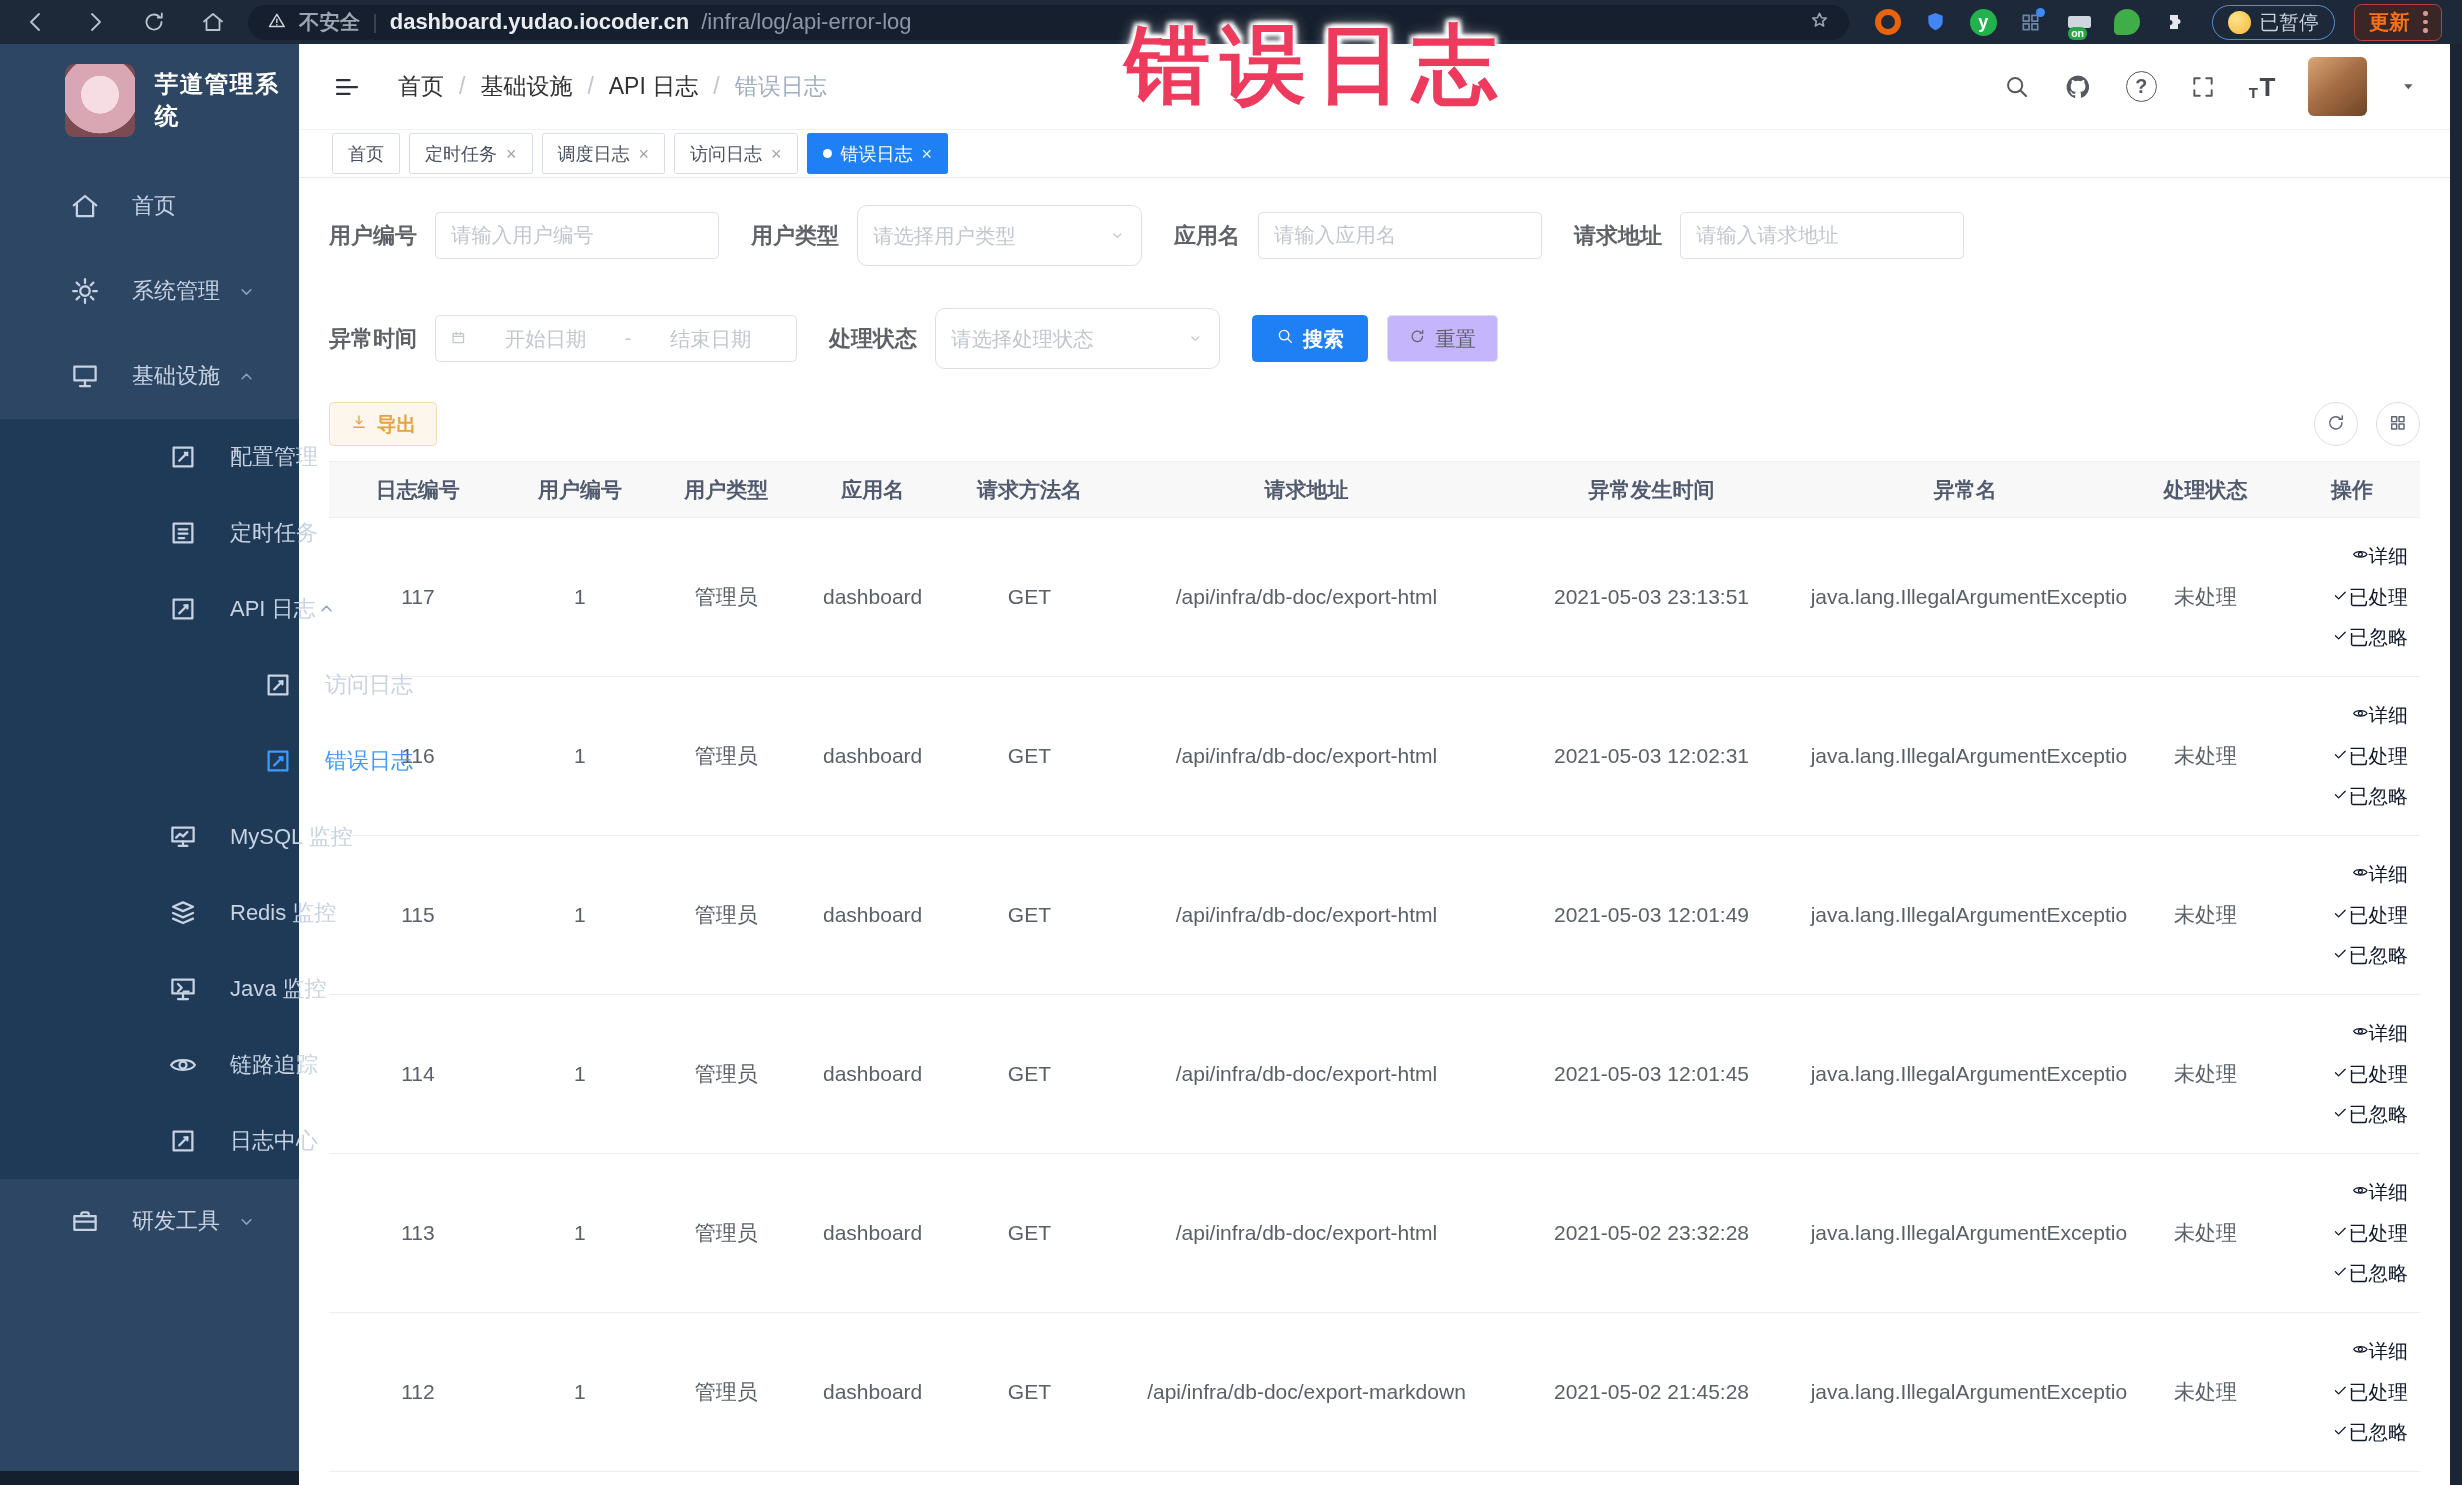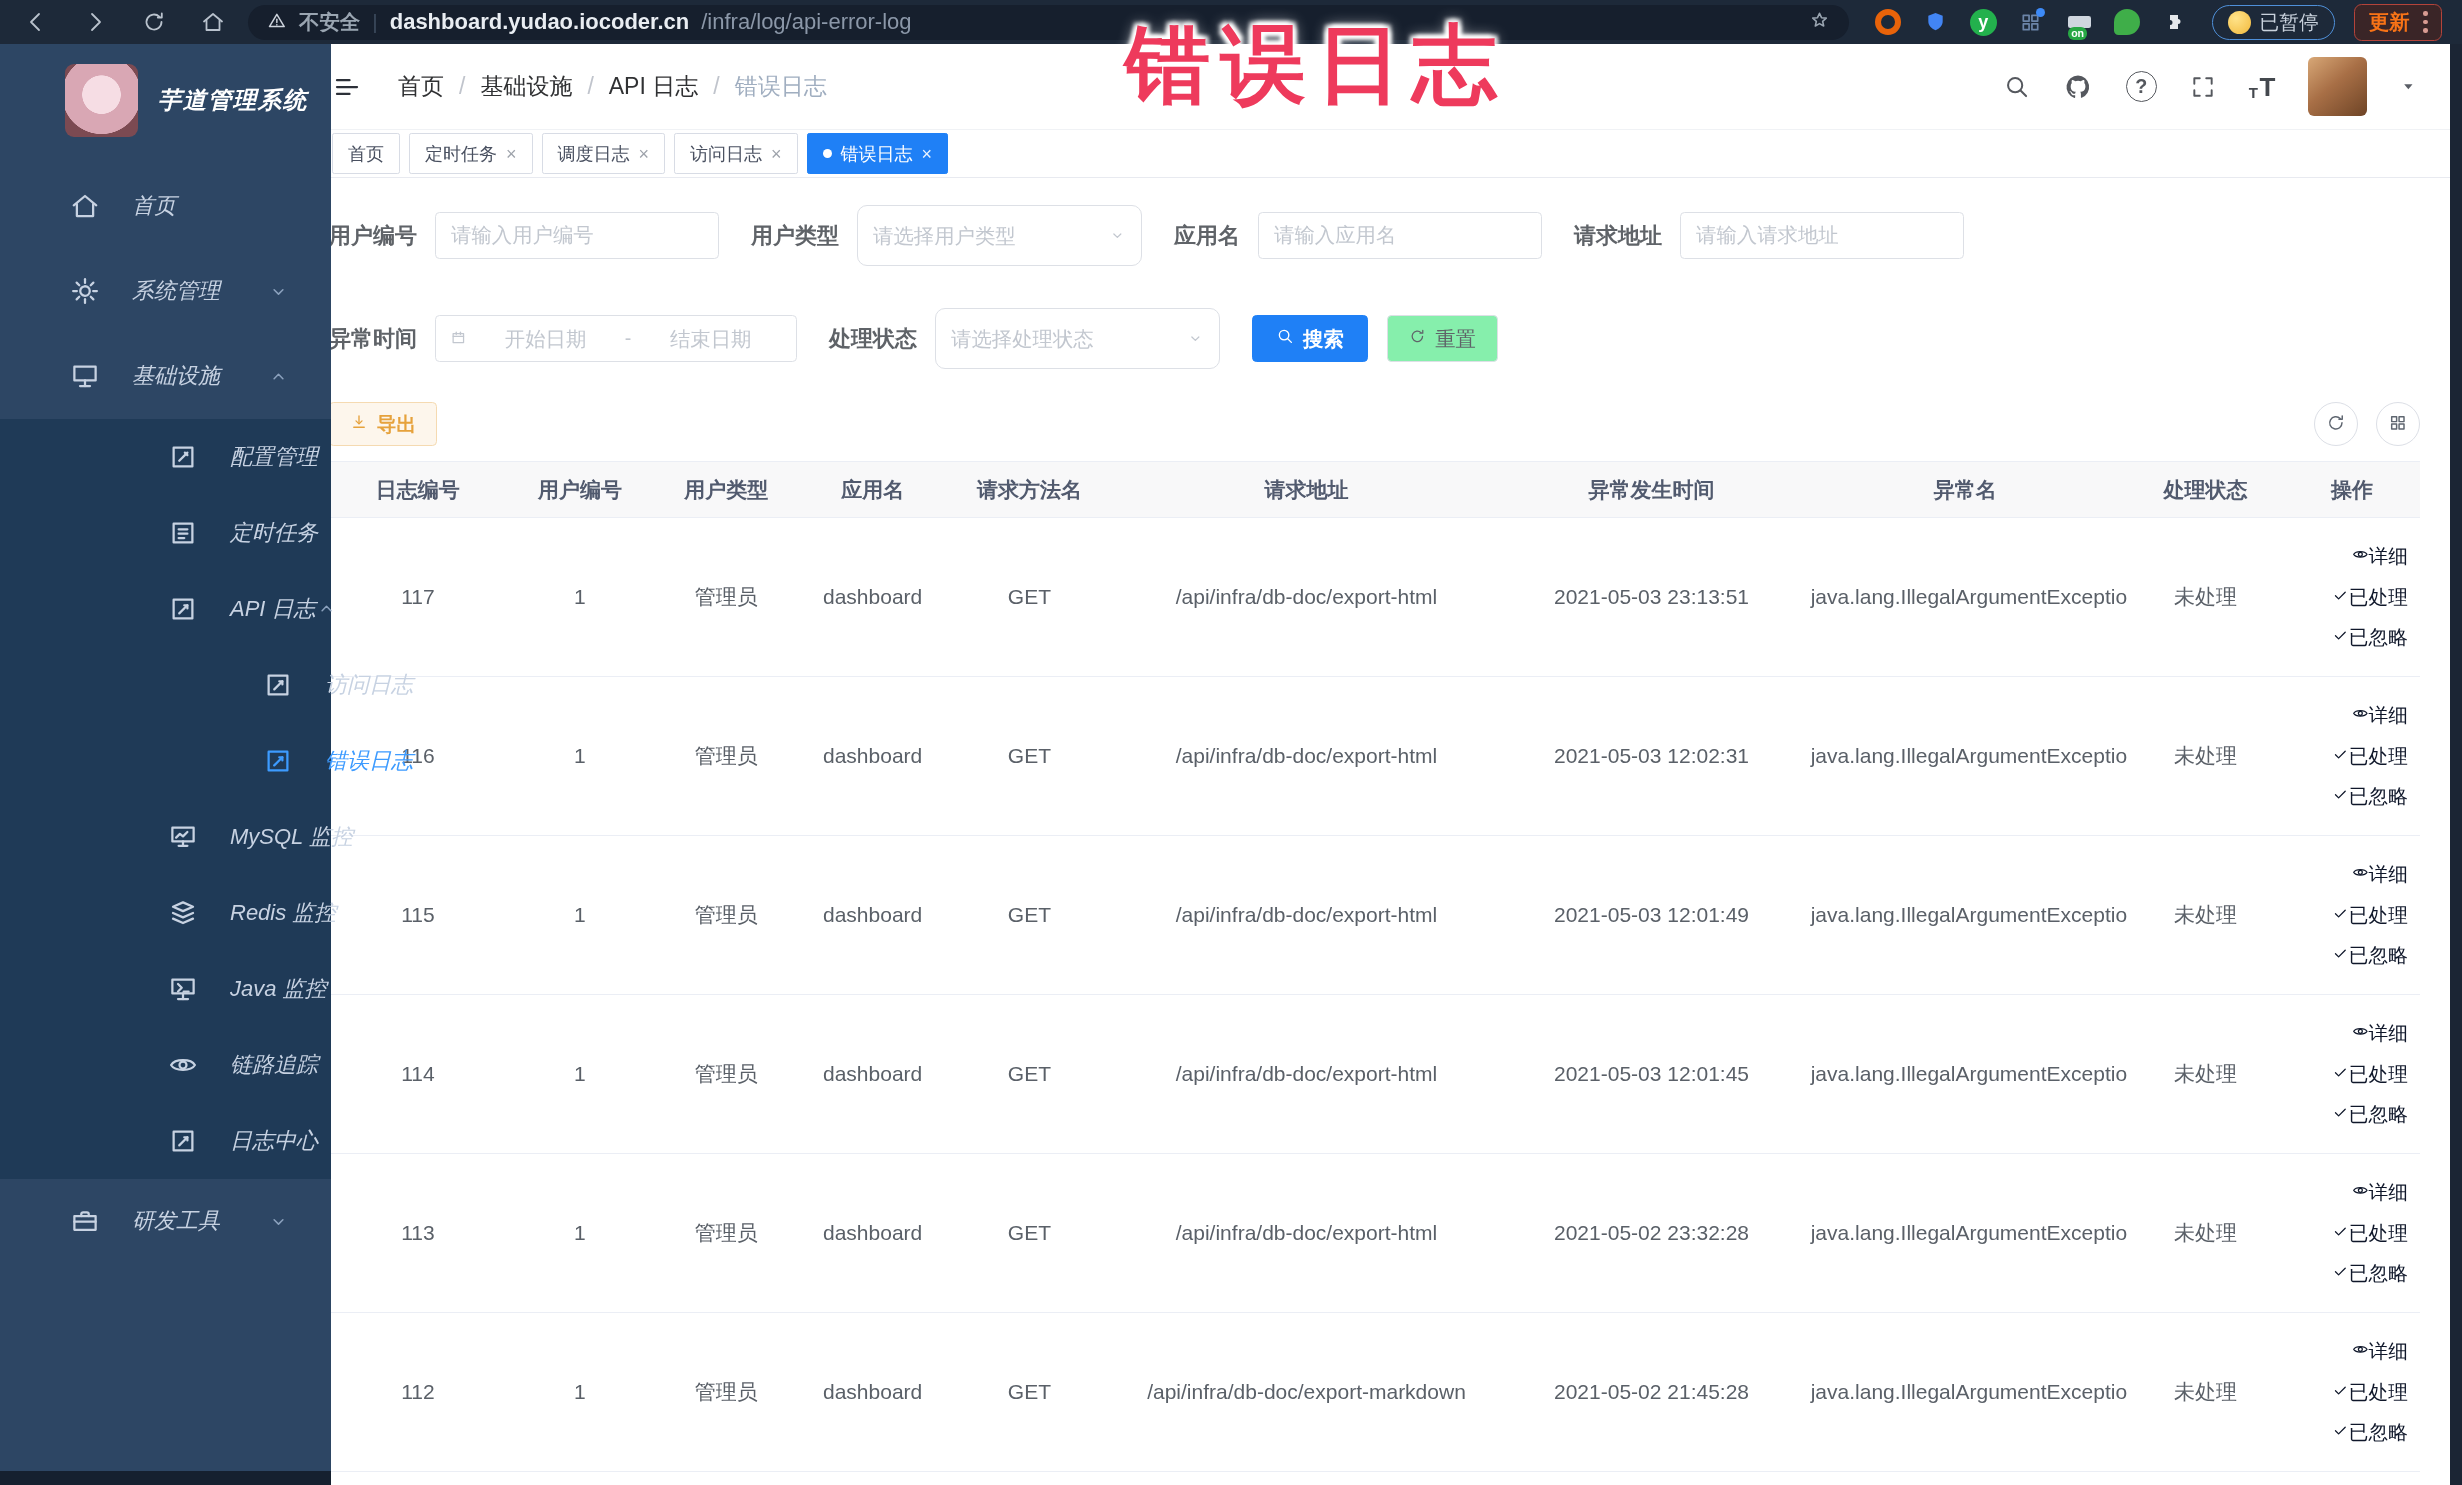--- a/index.html
+++ b/index.html
@@ -25,21 +25,21 @@
   .emoji-dot{width:23px;height:23px;border-radius:50%;background:radial-gradient(circle at 35% 32%,#ffe38a,#f2b93b);}
   .pill-update{margin-left:19.7px;height:35px;border:1.9px solid #b4433a;background:#3a2527;border-radius:7.6px;
                display:flex;align-items:center;gap:13.6px;padding:0 13.6px;color:#f97316;font-size:20.4px;font-weight:700;margin-right:19.7px;text-align:right;}
   .dots-v{display:flex;flex-direction:column;gap:3.8px;}
   .dots-v i{width:4.5px;height:4.5px;border-radius:50%;background:#d89b92;}
 
   
   .scroll-strip{position:absolute;right:0;top:0;bottom:0;width:12px;background:#1b2534;z-index:15;}
 
   
-  .sidebar{position:absolute;top:44px;left:0;bottom:0;width:331px;background:#2d4664;z-index:10;font-style:italic;}
+  .sidebar{position:absolute;top:44px;left:0;bottom:0;width:299px;background:#2d4664;z-index:10;}
   .logo-row{display:flex;align-items:center;padding:19.7px 0 13.6px 65px;}
   .logo-img{width:73px;height:73px;border-radius:9px;
             background:radial-gradient(circle at 50% 42%,#f6dde4 0 34%,#d9a7b4 35% 70%,#7c4a52 71%);}
   .logo-title{margin-left:19.7px;font-size:23.5px;font-weight:700;color:#ffffff;letter-spacing:1.5px;}
   .menu{margin-top:13.6px;}
   .si{display:flex;align-items:center;cursor:pointer;color:#c7d2e2;}
   .si-top{height:85px;padding-left:70px;}
   .sub-block{background:#1f3a57;}
   .si-sub{height:76px;padding-left:168px;}
   .si-sub2{height:76px;padding-left:263px;}
@@ -88,21 +88,21 @@
   .selectbox{width:285px;height:61px;border:1.1px solid #dde0e6;border-radius:10px;display:flex;align-items:center;
              justify-content:space-between;padding:0 15px;box-sizing:border-box;cursor:pointer;background:#fff;}
   .selectbox .ph{font-size:20.4px;color:#c2c7cf;}
   .selectbox .sc{color:#c2c7cf;display:flex;}
   .daterange{width:362px;height:47px;border:1.1px solid #dde0e6;border-radius:4.5px;display:flex;align-items:center;
              padding:0 13.6px;box-sizing:border-box;gap:7.6px;color:#c2c7cf;background:#fff;cursor:pointer;}
   .daterange .dph{flex:1;text-align:center;font-size:20.4px;color:#c2c7cf;}
   .daterange .dsep{color:#c2c7cf;font-size:19.7px;}
   .btn{display:flex;align-items:center;gap:9px;border-radius:4.5px;cursor:pointer;box-sizing:border-box;}
   .btn-primary{height:47px;padding:0 23px;background:#1f80f6;border:1.1px solid #1f80f6;color:#fff;font-size:20.4px;font-weight:600;}
-  .btn-plain{height:47px;padding:0 21px;background:#86efac;border:1.1px solid #dde0e6;color:#5f6368;font-size:20.4px;margin-left:19.7px;}
+  .btn-plain{height:47px;padding:0 21px;background:#c4b5fd;border:1.1px solid #dde0e6;color:#5f6368;font-size:20.4px;margin-left:19.7px;}
   .btn-warning{height:44px;padding:0 19.7px;background:#fdf6ec;border:1.1px solid #f5dab1;color:#e6a23c;font-size:19.7px;font-weight:600;}
 
   .toolbar-row{margin-top:33px;display:flex;align-items:center;}
   .toolbar-right{margin-left:auto;display:flex;align-items:center;gap:18px;}
   .circle-btn{width:42px;height:42px;border-radius:50%;border:1.1px solid #dcdfe6;background:#fff;color:#5f6670;
               display:flex;align-items:center;justify-content:center;cursor:pointer;}
 
   
   .grid-wrap{margin-top:15px;}
   table.grid{width:100%;border-collapse:collapse;table-layout:fixed;}

